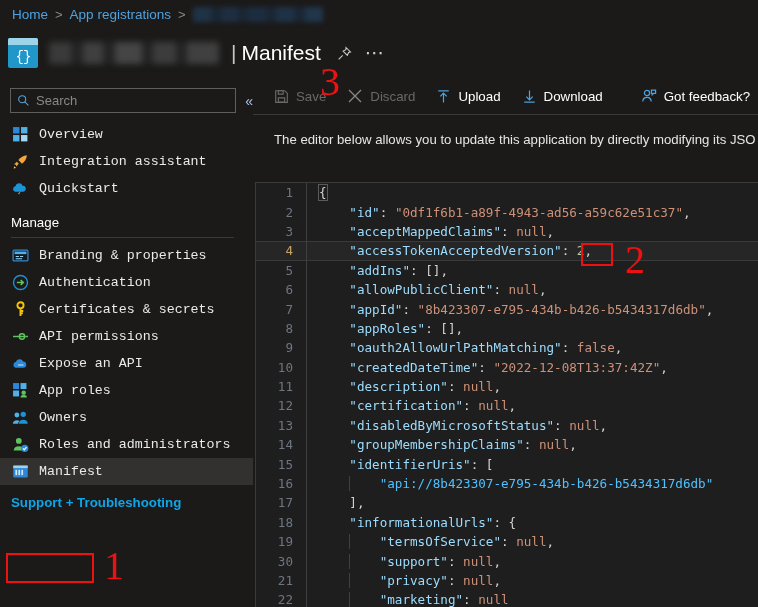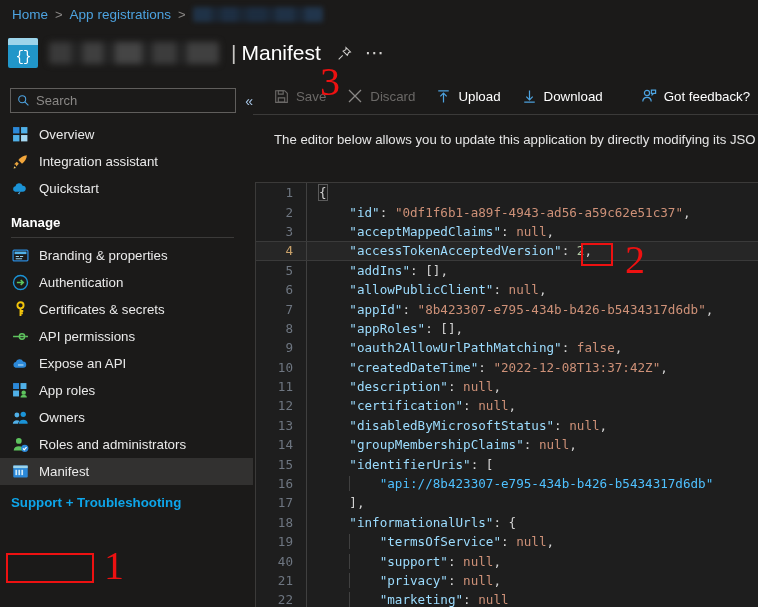--- a/index.html
+++ b/index.html
@@ -95,29 +95,29 @@
   }
   .searchbox input::placeholder { color: #8a8886; }
   .collapse-btn {
     margin-left: 9px; color: #a8c7e8; font-size: 14px; cursor: pointer;
     user-select: none;
   }
 
   .navlist { margin-top: 8px; }
   .navitem {
     display: flex; align-items: center; height: 27px; padding-left: 11px;
-    font-size: 13.3px; color: #eaeaea; cursor: pointer; position: relative;
+    font-size: 13.3px; color: #eaeaea; cursor: pointer; position: relative; font-family: Liberation Mono, monospace;
   }
   .navitem.selected { background: #323130; }
   .navitem .ico {
     width: 18px; height: 18px; flex: 0 0 auto; margin-right: 10px;
     display: flex; align-items: center; justify-content: center;
   }
   .nav-section {
-    padding: 13px 0 0 11px; font-size: 13.3px; font-weight: bold; color: #ffffff;
+    padding: 13px 0 0 11px; font-size: 13.3px; font-weight: normal; color: #ffffff;
   }
   .nav-divider {
     margin: 7px 19px 4px 11px; height: 1px; background: #3b3a39;
   }
   .nav-cut { color: #0ea5e9; font-weight: bold; font-size: 13.3px;
     padding-left: 11px; padding-top: 10px; }
 
   
   .content {
     position: absolute; left: 253px; top: 78px; right: 0; bottom: 0;
@@ -539,21 +539,21 @@
             <div class="lnum">18</div>
             <div class="gutter-edge"></div>
             <div class="code">    <span class="k">"informationalUrls"</span><span class="p">:</span> <span class="b">{</span></div>
           </div>
           <div class="erow">
             <div class="lnum">19</div>
             <div class="gutter-edge"></div>
             <div class="code">        <span class="k">"termsOfService"</span><span class="p">:</span> <span class="nl">null</span><span class="b">,</span><span class="indentguide" style="left: 30.4px;"></span></div>
           </div>
           <div class="erow">
-            <div class="lnum">40</div>
+            <div class="lnum">30</div>
             <div class="gutter-edge"></div>
             <div class="code">        <span class="k">"support"</span><span class="p">:</span> <span class="nl">null</span><span class="b">,</span><span class="indentguide" style="left: 30.4px;"></span></div>
           </div>
           <div class="erow">
             <div class="lnum">21</div>
             <div class="gutter-edge"></div>
             <div class="code">        <span class="k">"privacy"</span><span class="p">:</span> <span class="nl">null</span><span class="b">,</span><span class="indentguide" style="left: 30.4px;"></span></div>
           </div>
           <div class="erow">
             <div class="lnum">22</div>

